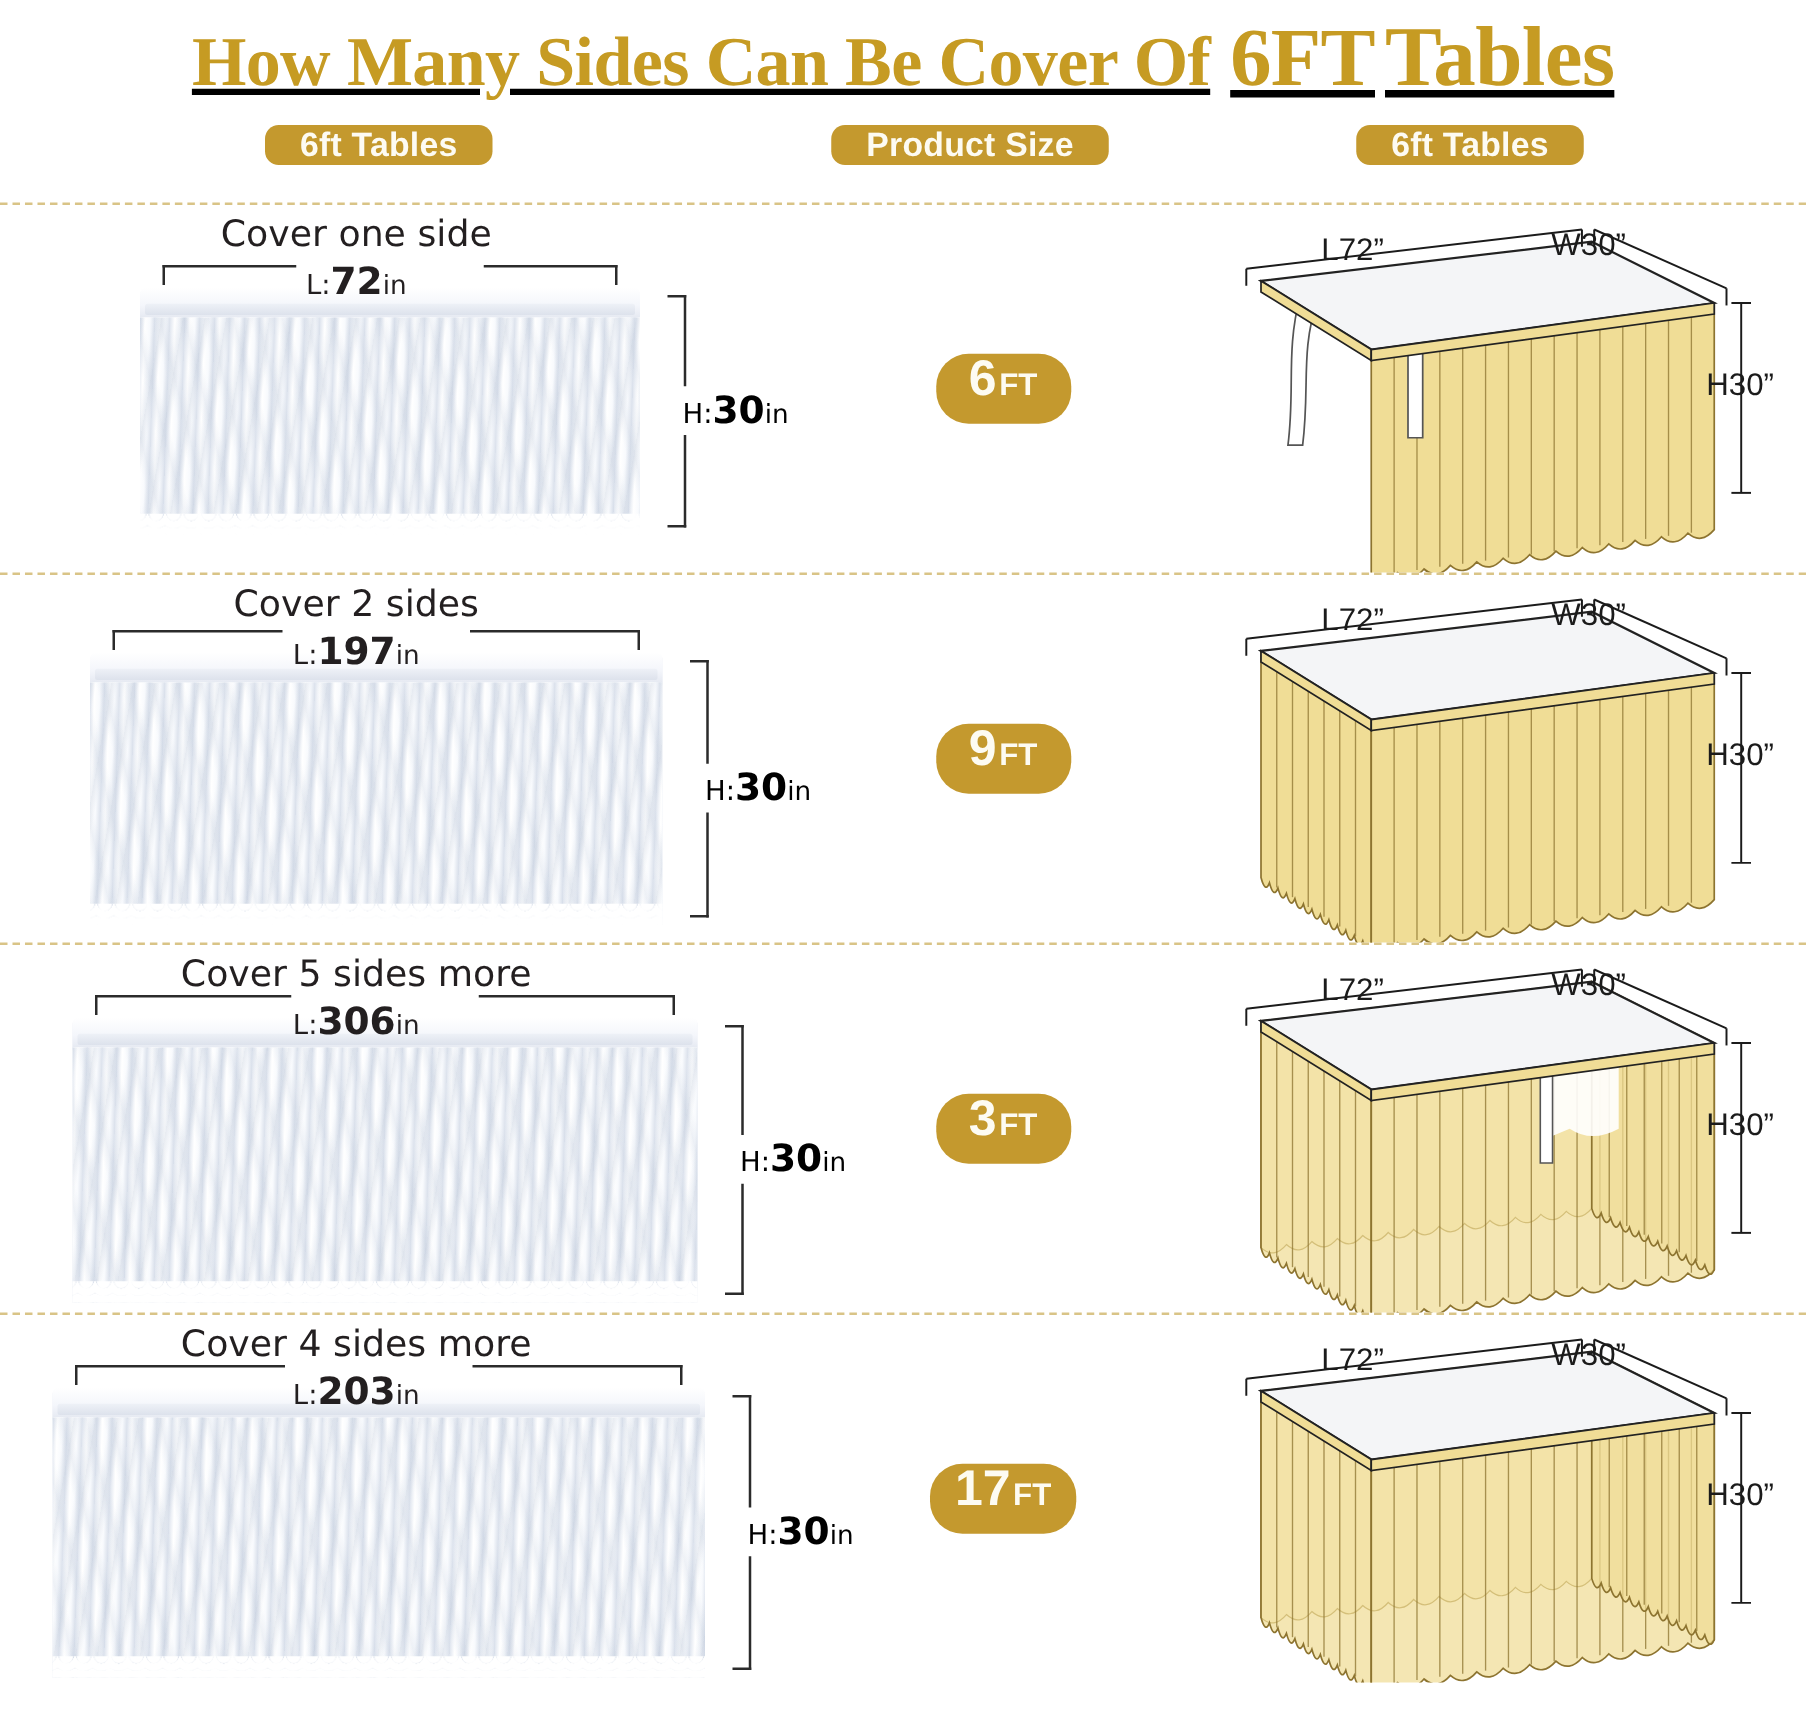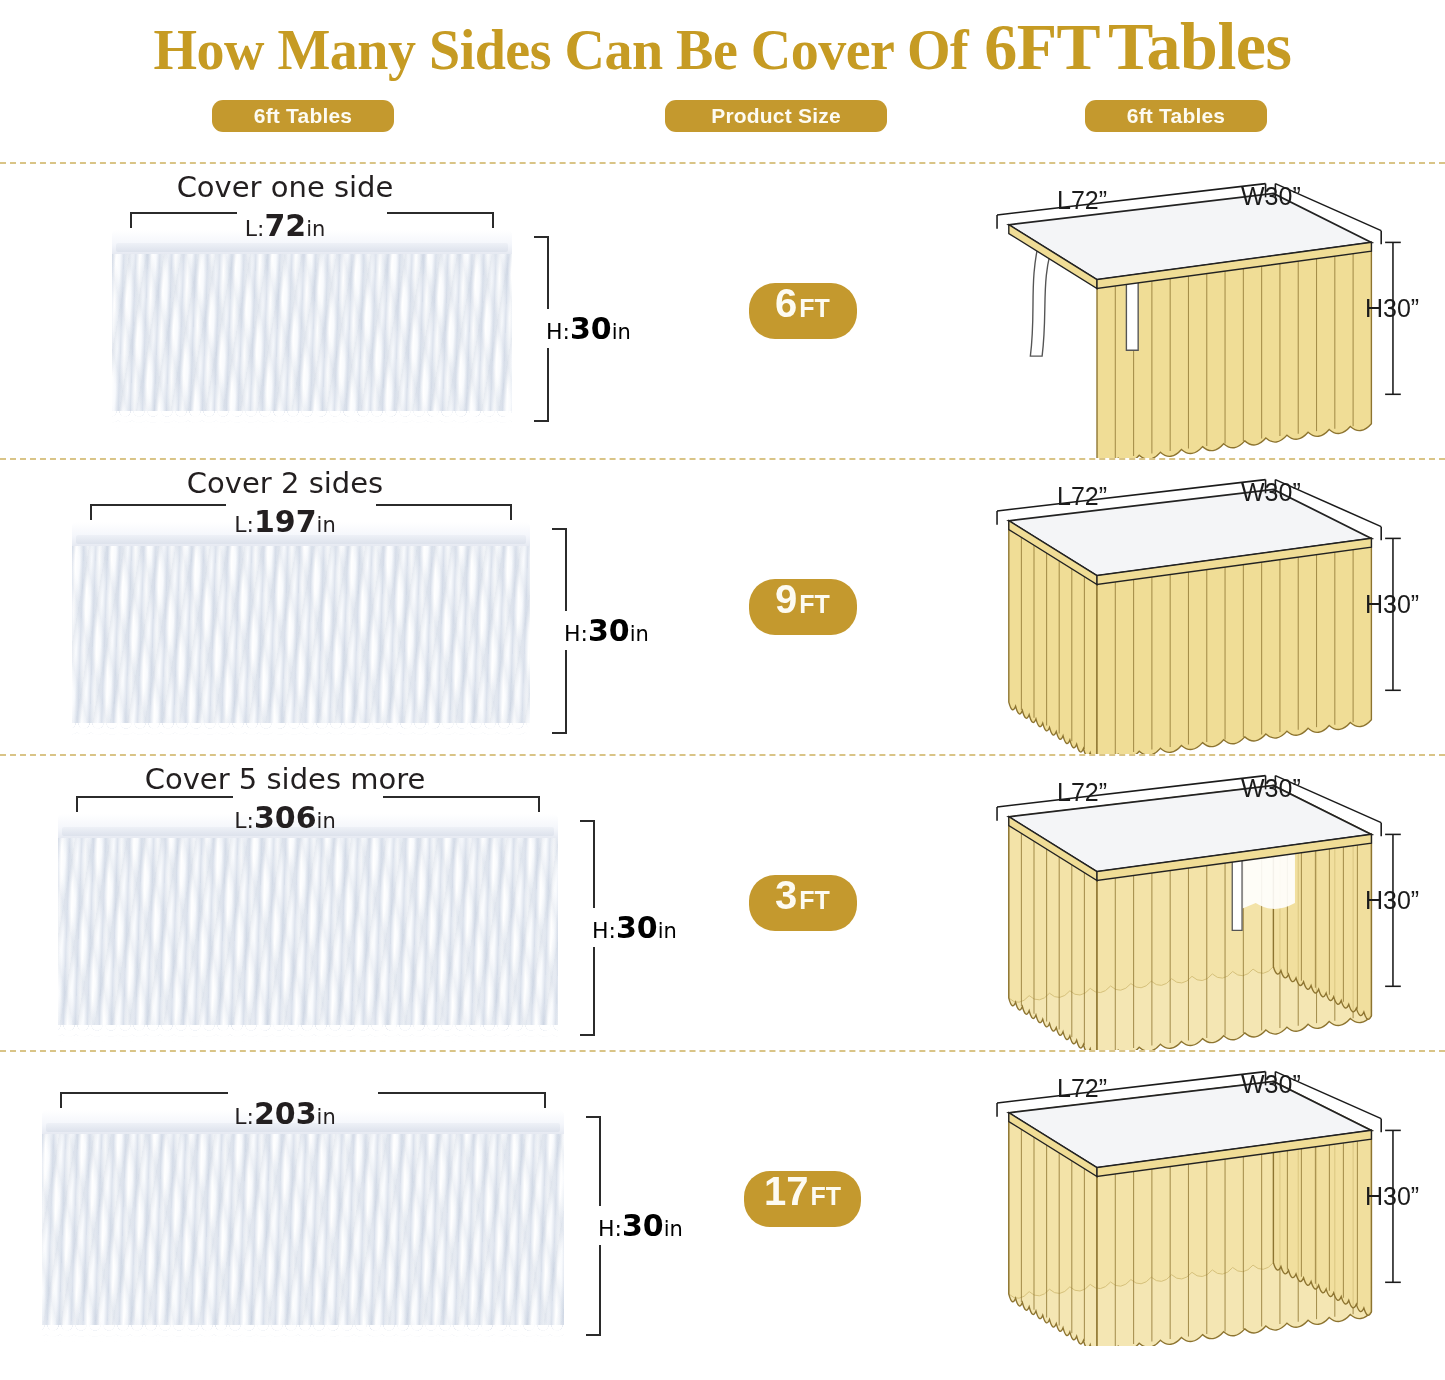--- a/index.html
+++ b/index.html
@@ -7,22 +7,23 @@
     width: 1445px; height: 1380px;
     background: #ffffff;
     font-family: "Liberation Sans", sans-serif;
     overflow: hidden;
     position: relative;
   }
 
   
   .title-bar {
     height: 86px;
-    display: flex; align-items: center; justify-content: center;
+    display: flex; align-items: flex-start; justify-content: center;
     padding-top: 6px;
+    text-decoration: underline;
   }
   .title {
     font-family: "Liberation Serif", serif;
     font-weight: bold;
     font-size: 56px;
     color: #c69b23;
     letter-spacing: -0.5px;
     white-space: nowrap;
     display: flex; align-items: baseline; gap: 0;
   }
@@ -35,21 +36,21 @@
     height: 76px;
     position: relative;
   }
   .pill {
     position: absolute;
     background: #c4992e;
     color: #fdfbf2;
     border-radius: 11px;
     font-weight: bold;
     display: flex; align-items: center; justify-content: center;
-    font-size: 21px;
+    font-size: 27px;
     letter-spacing: 0.2px;
     padding: 16px 16px;
     height: 28px;
     white-space: nowrap;
   }
   #hdr0 { left: 212px;  top: 14px; width: 182px; }
   #hdr1 { left: 665px;  top: 14px; width: 222px; }
   #hdr2 { left: 1085px; top: 14px; width: 182px; }
 
   
@@ -446,20 +447,21 @@
     <line x1="414" y1="235" x2="430" y2="235" stroke="#1b1b1b" stroke-width="1.6"></line>
   </svg>
       </div>
       <div class="dlabel" style="left:112px; top:22px;">L72”</div>
       <div class="dlabel" style="left:296px; top:18px;">W30”</div>
       <div class="dlabel" style="left:420px; top:130px;">H30”</div>
     </div>
   </div>
     <div class="row">
     <div class="left-cell">
+      <div class="cover-label">Cover 4 sides more</div>
 
       <div class="len-label">
         <span>L:</span><b>203</b><span class="unit">in</span>
       </div>
 
       <div class="hbracket" style="left:60px; width:486px; top:40px;">
         <div class="gap" style="width:150px;"></div>
       </div>
 
       <div class="wtable" style="left:42px; top:58px; width:522px; height:232px;">

